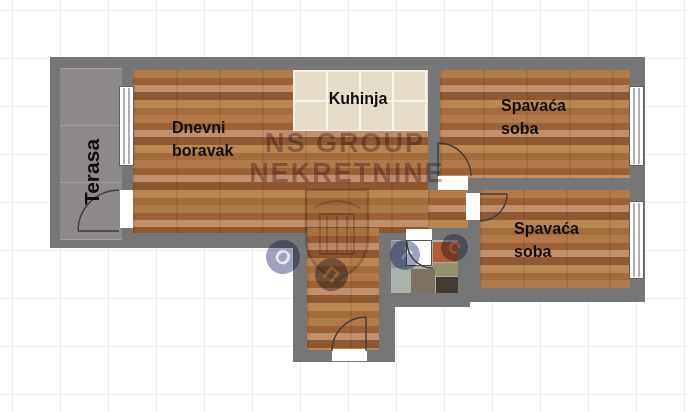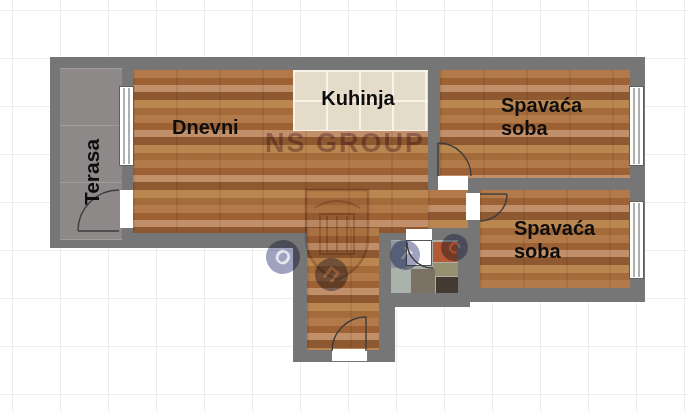--- a/index.html
+++ b/index.html
@@ -40,21 +40,21 @@
       #e4dbc8;
   }
   .bath-floor{z-index:21;background:#a8b0a8;}
   .bath-tile{position:absolute;z-index:22;}
   
   .gap{background:#ffffff;z-index:25;}
   .win{background:#ffffff;z-index:25;border:1px solid #5f5f5f;box-sizing:border-box;}
   .leaf{background:#ffffff;z-index:26;border:1px solid #555;box-sizing:border-box;}
   
   .room-label{
-    z-index:50;color:#0d0d0d;font-weight:bold;font-size:20px;line-height:23px;
+    z-index:50;color:#0d0d0d;font-weight:bold;font-size:16px;line-height:23px;
     white-space:nowrap;
   }
   .centered{transform:translateX(-50%);}
   .terasa{
     z-index:50;color:#0d0d0d;font-weight:bold;font-size:21px;white-space:nowrap;
     transform:translate(-50%,-50%) rotate(-90deg);
   }
   .ulaz{z-index:50;color:#0d0d0d;font-weight:bold;font-size:22px;transform:translateX(-50%);}
   
   .wm-text{
@@ -137,36 +137,38 @@
           <line x1="129" y1="88" x2="129" y2="164"></line>
         <line x1="634" y1="88" x2="634" y2="164"></line>
           <line x1="639" y1="88" x2="639" y2="164"></line>
         <line x1="634" y1="203" x2="634" y2="277"></line>
           <line x1="639" y1="203" x2="639" y2="277"></line>
       </g>
     </g>
   </svg>
 
   <div class="abs wm-text" style="left:345px;top:128px;">NS GROUP</div>
+  <div class="abs wm-text" style="left:347px;top:158px;">NEKRETNINE</div>
   <svg class="abs wm-shield" style="left:300px;top:184px;" width="74" height="100" viewBox="0 0 74 100">
     <path d="M6,6 H68 V54 Q68,82 37,96 Q6,82 6,54 Z" fill="rgba(150,100,70,0.22)" stroke="rgba(100,55,35,0.5)" stroke-width="2.5"></path>
     <rect x="20" y="30" width="34" height="40" fill="none" stroke="rgba(100,55,35,0.5)" stroke-width="2"></rect>
     <line x1="27" y1="32" x2="27" y2="68" stroke="rgba(100,55,35,0.5)" stroke-width="2"></line>
     <line x1="37" y1="32" x2="37" y2="68" stroke="rgba(100,55,35,0.5)" stroke-width="2"></line>
     <line x1="47" y1="32" x2="47" y2="68" stroke="rgba(100,55,35,0.5)" stroke-width="2"></line>
     <path d="M14,24 Q37,10 60,24" fill="none" stroke="rgba(100,55,35,0.5)" stroke-width="2"></path>
   </svg>
   <div class="abs wm-circle" style="left:266px;top:240px;width:34px;height:34px;font-size:20px;">О</div>
   <div class="abs wm-circle" style="left:315px;top:258px;width:33px;height:33px;font-size:19px;">П</div>
   <div class="abs wm-circle" style="left:390px;top:240px;width:30px;height:30px;font-size:17px;">Т</div>
   <div class="abs wm-circle" style="left:441px;top:234px;width:27px;height:27px;font-size:16px;">С</div>
 
   <div class="abs terasa" style="left:92px;top:172px;">Terasa</div>
   <div class="abs room-label" style="left:172px;top:116px;">
     <div>Dnevni</div>
+    <div>boravak</div>
   </div>
   <div class="abs room-label centered" style="left:358px;top:87px;">Kuhinja</div>
   <div class="abs room-label" style="left:501px;top:94px;">
     <div>Spavaća</div>
     <div>soba</div>
   </div>
   <div class="abs room-label" style="left:514px;top:217px;">
     <div>Spavaća</div>
     <div>soba</div>
   </div>

